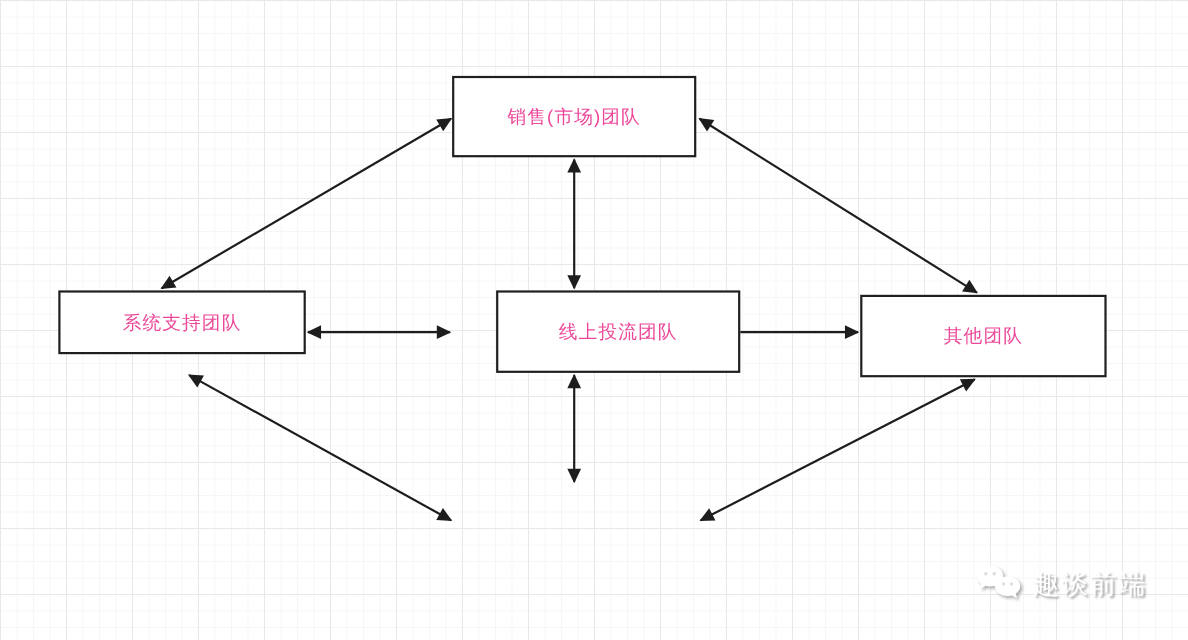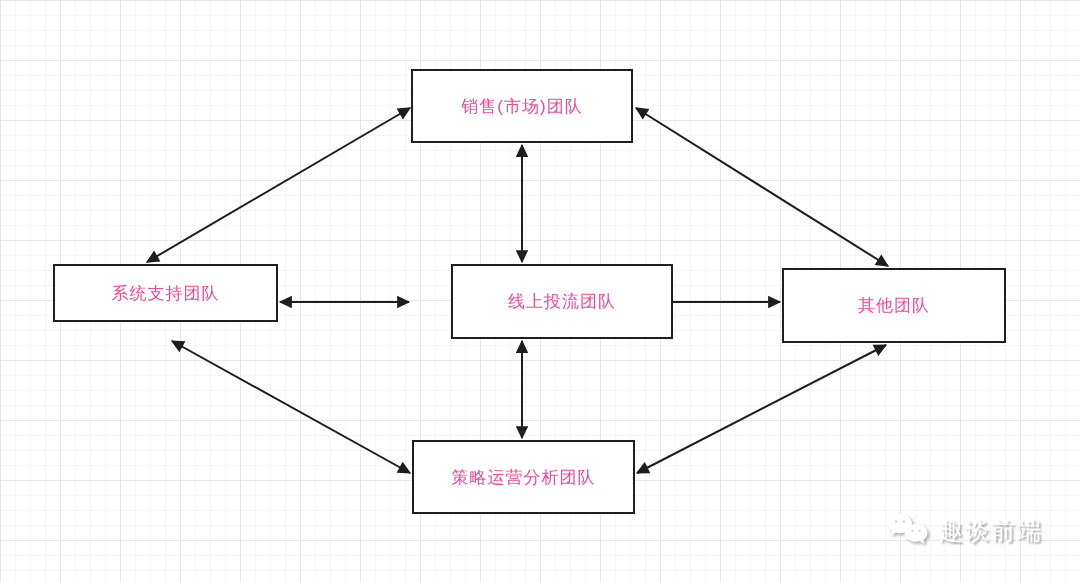--- a/index.html
+++ b/index.html
@@ -98,23 +98,20 @@
   </div>
   <div class="node node-system">
     <span>系统支持团队</span>
   </div>
   <div class="node node-online">
     <span>线上投流团队</span>
   </div>
   <div class="node node-other">
     <span>其他团队</span>
   </div>
-  <div class="node node-strategy">
-    <span>策略运营分析团队</span>
-  </div>
 
   <div class="watermark">
     <svg class="wm-icon" width="46" height="38" viewBox="0 0 46 38">
       <g fill="#ffffff">
 
         <path d="M14,2 C6.8,2 2,6.4 2,11.6 C2,14.6 3.6,17.1 6,18.8 L5,23.5 L10,20.6 C11.3,20.9 12.6,21.2 14,21.2 C21.2,21.2 26,16.8 26,11.6 C26,6.4 21.2,2 14,2 Z"></path>
 
         <path d="M30,12 C23.4,12 18.5,16 18.5,20.9 C18.5,25.8 23.4,29.8 30,29.8 C31.3,29.8 32.5,29.6 33.7,29.3 L38.6,32 L37.6,27.5 C39.9,25.9 41.5,23.6 41.5,20.9 C41.5,16 36.6,12 30,12 Z"></path>
       </g>
       <g fill="#dcdcdc">

